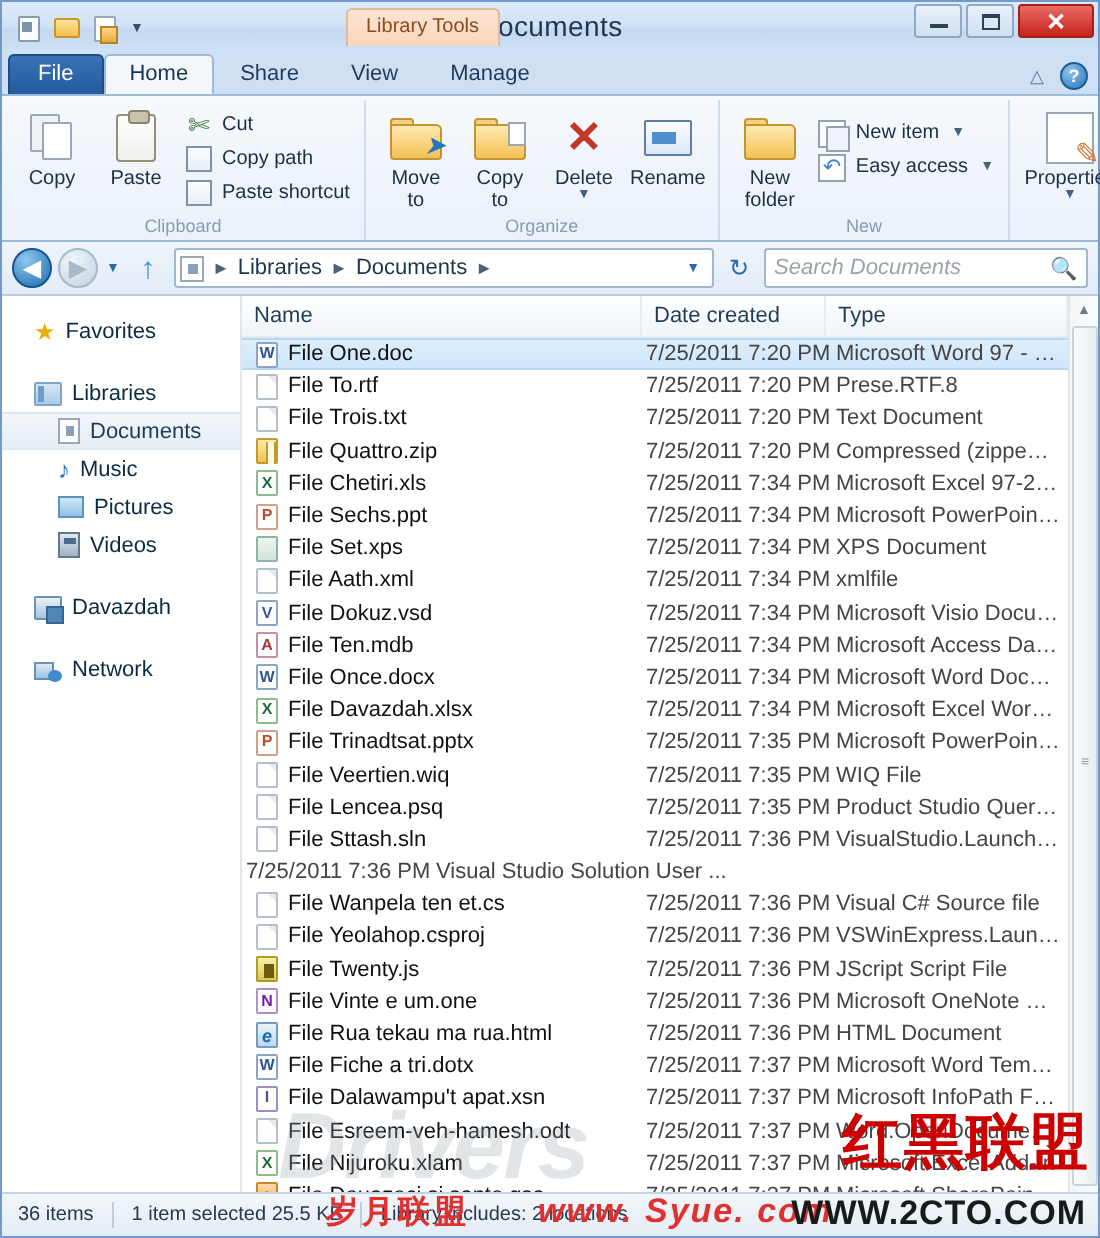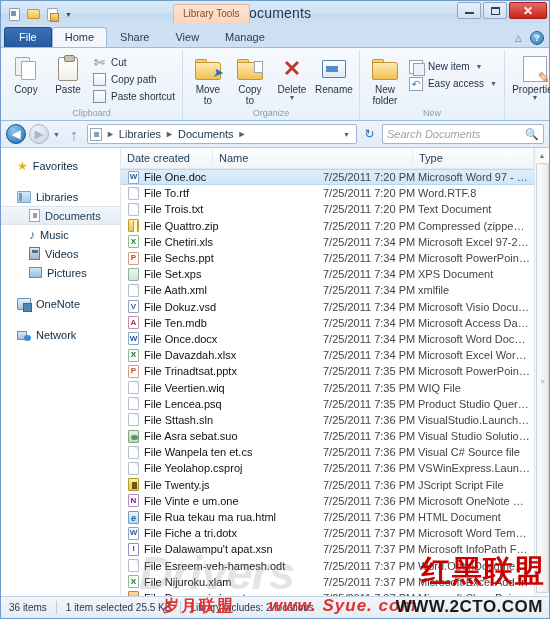--- a/index.html
+++ b/index.html
@@ -573,61 +573,61 @@
       </div>
       <div class="nav-item child selected">
         <span class="ico-doc"></span>
         <span>Documents</span>
       </div>
       <div class="nav-item child">
         <span class="ico-music">♪</span>
         <span>Music</span>
       </div>
       <div class="nav-item child">
+        <span class="ico-pic"></span>
+        <span>Pictures</span>
+      </div>
+      <div class="nav-item child">
         <span class="ico-video"></span>
         <span>Videos</span>
-      </div>
-      <div class="nav-item child">
-        <span class="ico-pic"></span>
-        <span>Pictures</span>
       </div>
       <div class="nav-gap"></div>
       <div class="nav-item">
         <span class="ico-computer"></span>
-        <span>OneNote</span>
+        <span>Davazdah</span>
       </div>
       <div class="nav-gap"></div>
       <div class="nav-item">
         <span class="ico-network"></span>
         <span>Network</span>
       </div>
     </div>
 
     <div class="listpane">
       <div class="colhdr">
+        <div class="cell c-name">Name</div>
         <div class="cell c-date">Date created</div>
-        <div class="cell c-name">Name</div>
         <div class="cell c-type">Type</div>
       </div>
       <div class="rows" id="rows">
           <div class="row sel">
             <div class="cell-name">
               <span class="fi word">W</span>
               <span>File One.doc</span>
             </div>
             <div class="cell-date">7/25/2011 7:20 PM</div>
             <div class="cell-type">Microsoft Word 97 - 2003 Do...</div>
           </div>
           <div class="row">
             <div class="cell-name">
               <span class="fi blank"></span>
               <span>File To.rtf</span>
             </div>
             <div class="cell-date">7/25/2011 7:20 PM</div>
-            <div class="cell-type">Word.RTF.8</div>
+            <div class="cell-type">Prese.RTF.8</div>
           </div>
           <div class="row">
             <div class="cell-name">
               <span class="fi blank"></span>
               <span>File Trois.txt</span>
             </div>
             <div class="cell-date">7/25/2011 7:20 PM</div>
             <div class="cell-type">Text Document</div>
           </div>
           <div class="row">
@@ -728,24 +728,20 @@
           </div>
           <div class="row">
             <div class="cell-name">
               <span class="fi blank"></span>
               <span>File Sttash.sln</span>
             </div>
             <div class="cell-date">7/25/2011 7:36 PM</div>
             <div class="cell-type">VisualStudio.Launcher.sln</div>
           </div>
           <div class="row">
-            <div class="cell-name">
-              <span class="fi suo"></span>
-              <span>File Asra sebat.suo</span>
-            </div>
             <div class="cell-date">7/25/2011 7:36 PM</div>
             <div class="cell-type">Visual Studio Solution User ...</div>
           </div>
           <div class="row">
             <div class="cell-name">
               <span class="fi blank"></span>
               <span>File Wanpela ten et.cs</span>
             </div>
             <div class="cell-date">7/25/2011 7:36 PM</div>
             <div class="cell-type">Visual C# Source file</div>

